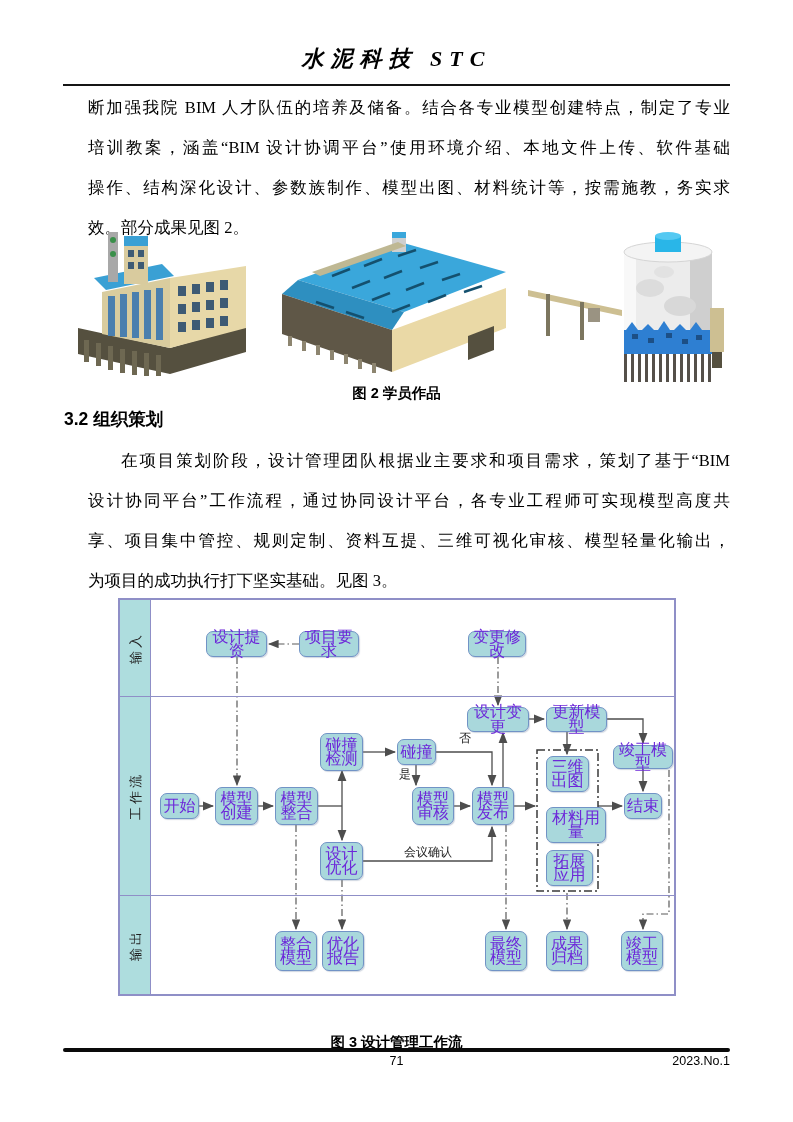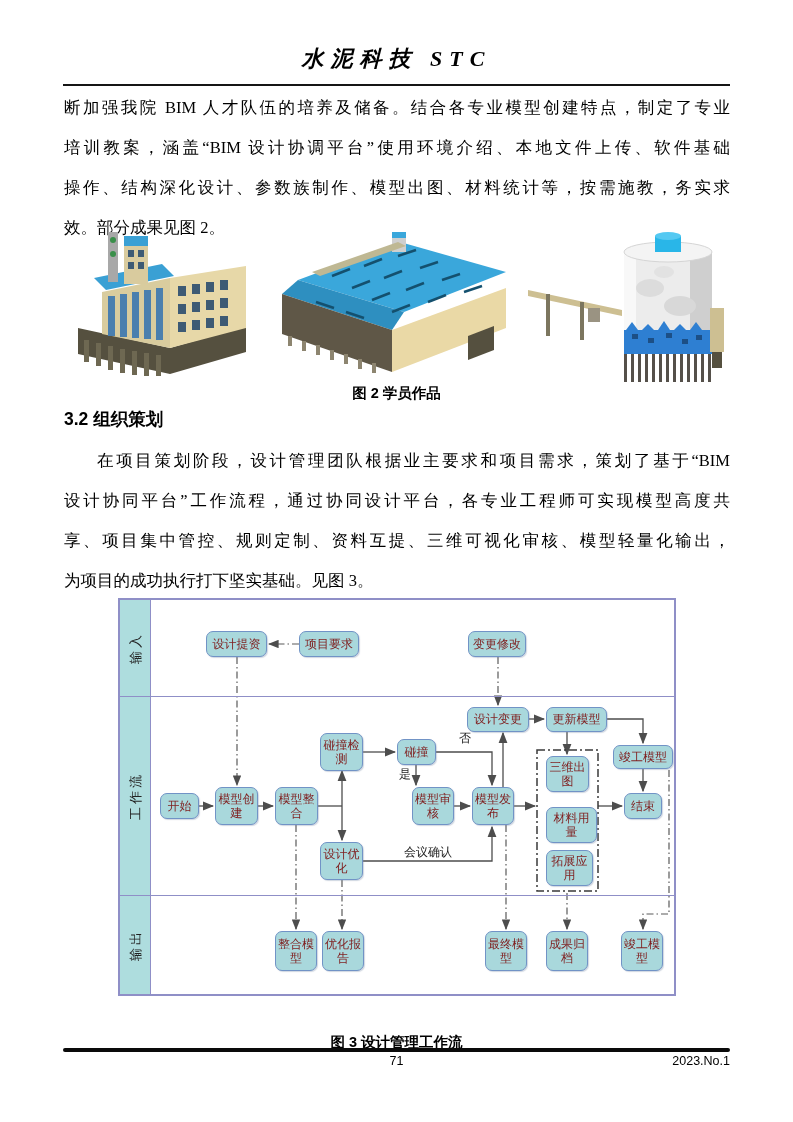--- a/index.html
+++ b/index.html
@@ -4,21 +4,21 @@
 <style>
   html,body{margin:0;padding:0;background:#888;}
   .page{position:relative;width:793px;height:1122px;background:#fff;margin:0 auto;
         font-family:"Liberation Serif","DejaVu Serif",serif;color:#000;overflow:hidden;}
   
   .journal-title{position:absolute;top:44px;left:0;width:793px;text-align:center;
         font-size:22px;font-weight:bold;font-style:italic;letter-spacing:7px;}
   .header-rule{position:absolute;top:84px;left:63px;width:667px;border-top:2px solid #151515;}
   
   .textblock{position:absolute;left:64px;width:666px;font-size:16.5px;}
-  .textblock .line{line-height:40px;text-align:justify;text-align-last:justify;white-space:nowrap0;}
+  .textblock .line{line-height:40px;text-align:justify;text-align-last:justify;white-space:nowrap0;margin-left:24px;}
   .textblock .line.last{text-align-last:left;}
   .textblock .line.indent{text-indent:2em;}
   #para1{top:88px;}
   #para2{top:441px;}
   .section-heading{position:absolute;left:64px;top:407px;font-size:17.5px;font-weight:bold;
         font-family:"Liberation Sans","DejaVu Sans",sans-serif;}
   
   .figure2{position:absolute;left:70px;top:226px;width:656px;height:158px;display:flex;
         align-items:flex-end;justify-content:space-between;}
   .figcaption{position:absolute;left:0;width:793px;text-align:center;font-size:14.5px;font-weight:bold;
@@ -30,21 +30,21 @@
         border:2px solid #8f8fc7;box-sizing:border-box;background:#fff;
         font-family:"Liberation Serif","DejaVu Serif",serif;}
   .lane-strip{position:absolute;left:0;top:0;bottom:0;width:31px;background:#aeddde;
         border-right:1.5px solid #8f8fc7;box-sizing:border-box;}
   .lane-divider{position:absolute;left:0;right:0;border-top:1.5px solid #8f8fc7;}
   .lane-label{position:absolute;left:0;width:31px;display:flex;align-items:center;justify-content:center;}
   .lane-label span{transform:rotate(-90deg);white-space:nowrap;font-size:13px;letter-spacing:3px;color:#222;}
   .fc-svg{position:absolute;left:0;top:0;}
   .fc-box{position:absolute;box-sizing:border-box;background:#a9d8dc;border:1.4px solid #7193c6;
         border-radius:7px;display:flex;align-items:center;justify-content:center;text-align:center;
-        font-size:12px;line-height:14.5px;color:#7f1d1d;word-break:break-all;padding:1px 2px;
+        font-size:16px;line-height:14.5px;color:#6d28d9;word-break:break-all;padding:1px 2px;
         box-shadow:1px 1px 1px rgba(120,140,170,.35);}
   .edge-label{position:absolute;font-size:12px;color:#222;}
   
   .footer-rule{position:absolute;left:63px;top:1048px;width:667px;height:4px;background:#0a0a0a;border-radius:2px;}
   .footer-text{position:absolute;left:63px;top:1054px;width:667px;font-size:12.5px;
         font-family:"Liberation Sans","DejaVu Sans",sans-serif;}
   .footer-page{position:absolute;left:0;width:667px;text-align:center;}
   .footer-issue{position:absolute;right:0;}
 </style>
 </head>
@@ -265,21 +265,21 @@
     <div class="fc-box" style="left:155px;top:187px;width:43px;height:38px">模型整合</div>
     <div class="fc-box" style="left:200px;top:133px;width:43px;height:38px">碰撞检测</div>
     <div class="fc-box" style="left:277px;top:139px;width:39px;height:26px">碰撞</div>
     <div class="fc-box" style="left:292px;top:187px;width:42px;height:38px">模型审核</div>
     <div class="fc-box" style="left:352px;top:187px;width:42px;height:38px">模型发布</div>
     <div class="fc-box" style="left:347px;top:107px;width:62px;height:25px">设计变更</div>
     <div class="fc-box" style="left:426px;top:107px;width:61px;height:25px">更新模型</div>
     <div class="fc-box" style="left:493px;top:145px;width:60px;height:24px">竣工模型</div>
     <div class="fc-box" style="left:504px;top:193px;width:38px;height:26px">结束</div>
     <div class="fc-box" style="left:426px;top:156px;width:43px;height:36px">三维出图</div>
-    <div class="fc-box" style="left:426px;top:207px;width:51px;height:36px">材料用量</div>
+    <div class="fc-box" style="left:426px;top:207px;width:60px;height:36px">材料用量</div>
     <div class="fc-box" style="left:426px;top:250px;width:47px;height:36px">拓展应用</div>
     <div class="fc-box" style="left:200px;top:242px;width:43px;height:38px">设计优化</div>
 
     <div class="fc-box" style="left:155px;top:331px;width:42px;height:40px">整合模型</div>
     <div class="fc-box" style="left:202px;top:331px;width:42px;height:40px">优化报告</div>
     <div class="fc-box" style="left:365px;top:331px;width:42px;height:40px">最终模型</div>
     <div class="fc-box" style="left:426px;top:331px;width:42px;height:40px">成果归档</div>
     <div class="fc-box" style="left:501px;top:331px;width:42px;height:40px">竣工模型</div>
 
     <div class="edge-label" style="left:339px;top:130px">否</div>

